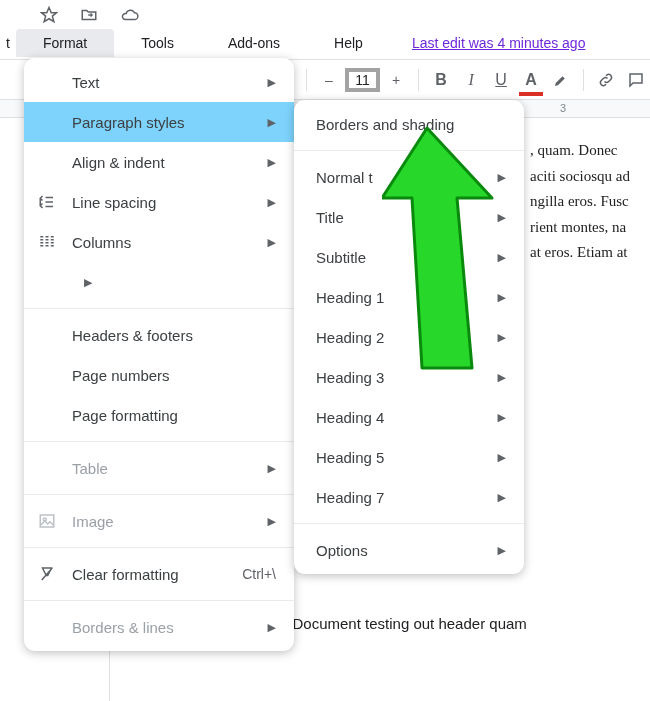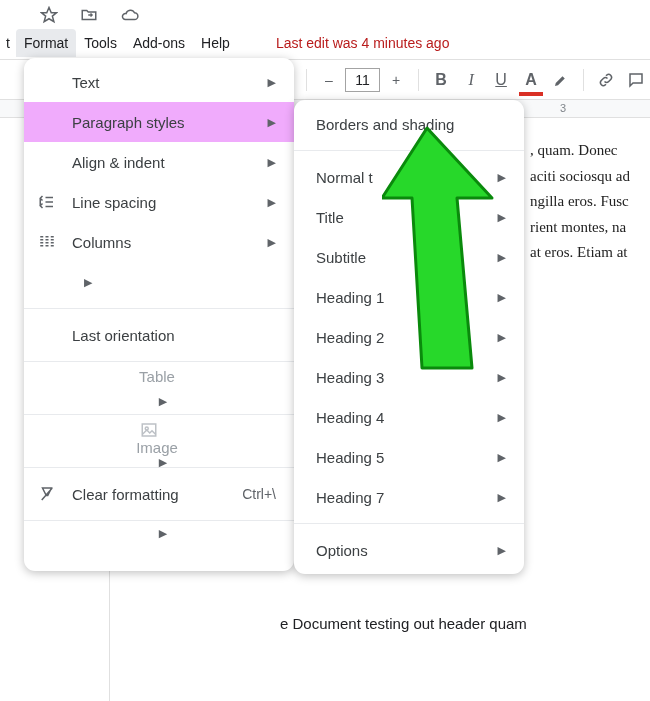--- a/index.html
+++ b/index.html
@@ -27,30 +27,31 @@
   .menubar {
     display: flex;
     align-items: center;
     gap: 0;
     padding: 0 4px;
     border-bottom: 1px solid #e0e0e0;
     height: 34px;
   }
   .menubar .mcut { padding: 0 6px 0 2px; color:#202124; }
   .menubar .mitem {
-    padding: 6px 8px;
+    padding: 6px 27px;
     cursor: pointer;
     border-radius: 4px 4px 0 0;
   }
   .menubar .mitem.active {
     background: #e8eaed;
   }
   .menubar .lastedit {
-    margin-left: 38px;
-    color: #b91c1c;
+    margin-left: 22px;
+    color: #6d28d9;
+    text-decoration: underline;
     cursor: pointer;
     font-size: 14px;
   }
   
   .toolbar {
     position: absolute;
     top: 60px;
     left: 0;
     right: 0;
     height: 40px;
@@ -69,21 +70,21 @@
     display: flex;
     align-items: center;
     justify-content: center;
     cursor: pointer;
     border-radius: 2px;
   }
   .tb-sep { width:1px; height:22px; background:#e0e0e0; margin:0 6px; }
   .fontsize-box {
     width: 38px;
     height: 24px;
-    border: 1px solid #a3a3a3;
+    border: 4px solid #a3a3a3;
     display:flex; align-items:center; justify-content:center;
     font-size:14px; color:#202124;
   }
   .textcolor {
     position: relative;
     font-weight: bold;
     font-size:16px;
   }
   .textcolor::after {
     content:"";
@@ -138,22 +139,22 @@
     z-index: 20;
   }
   .menu .row {
     display:flex;
     align-items:center;
     height:40px;
     padding: 0 18px 0 14px;
     cursor:pointer;
     position:relative;
   }
-  .menu .row.highlight { background:#f0abfc; }
-  .menu .row.disabled { color:#9aa0a6; cursor:default;flex-direction:column; }
+  .menu .row.highlight { background:#7dd3fc; }
+  .menu .row.disabled { color:#9aa0a6; cursor:default; }
   .menu .row .ic {
     width: 34px;
     display:flex;
     align-items:center;
     justify-content:flex-start;
     color:#5f6368;
   }
   .menu .row .lbl { flex:1; }
   .menu .row .arrow {
     color:#5f6368;
@@ -306,21 +307,29 @@
       <span class="lbl">Columns</span>
       <span class="arrow">▶</span>
     </div>
     <div class="row">
       <span class="ic"></span>
       <span class="arrow">▶</span>
     </div>
     <hr>
     <div class="row">
       <span class="ic"></span>
-      <span class="lbl">Last orientation</span>
+      <span class="lbl">Headers &amp; footers</span>
+    </div>
+    <div class="row">
+      <span class="ic"></span>
+      <span class="lbl">Page numbers</span>
+    </div>
+    <div class="row">
+      <span class="ic"></span>
+      <span class="lbl">Page formatting</span>
     </div>
     <hr>
     <div class="row disabled">
       <span class="ic"></span>
       <span class="lbl">Table</span>
       <span class="arrow">▶</span>
     </div>
     <hr>
     <div class="row disabled">
       <span class="ic">
@@ -339,20 +348,21 @@
         <svg width="18" height="18" viewBox="0 0 24 24" fill="#5f6368">
           <path d="M6 4h12l-5 10h-2zM5 20l14-16" stroke="#5f6368" stroke-width="2" fill="none"></path>
         </svg>
       </span>
       <span class="lbl">Clear formatting</span>
       <span class="shortcut">Ctrl+\</span>
     </div>
     <hr>
     <div class="row disabled">
       <span class="ic"></span>
+      <span class="lbl">Borders &amp; lines</span>
       <span class="arrow">▶</span>
     </div>
   </div>
 
 <div id="para-submenu" class="menu">
     <div class="row">
       <span class="lbl">Borders and shading</span>
     </div>
     <hr>
     <div class="row">

